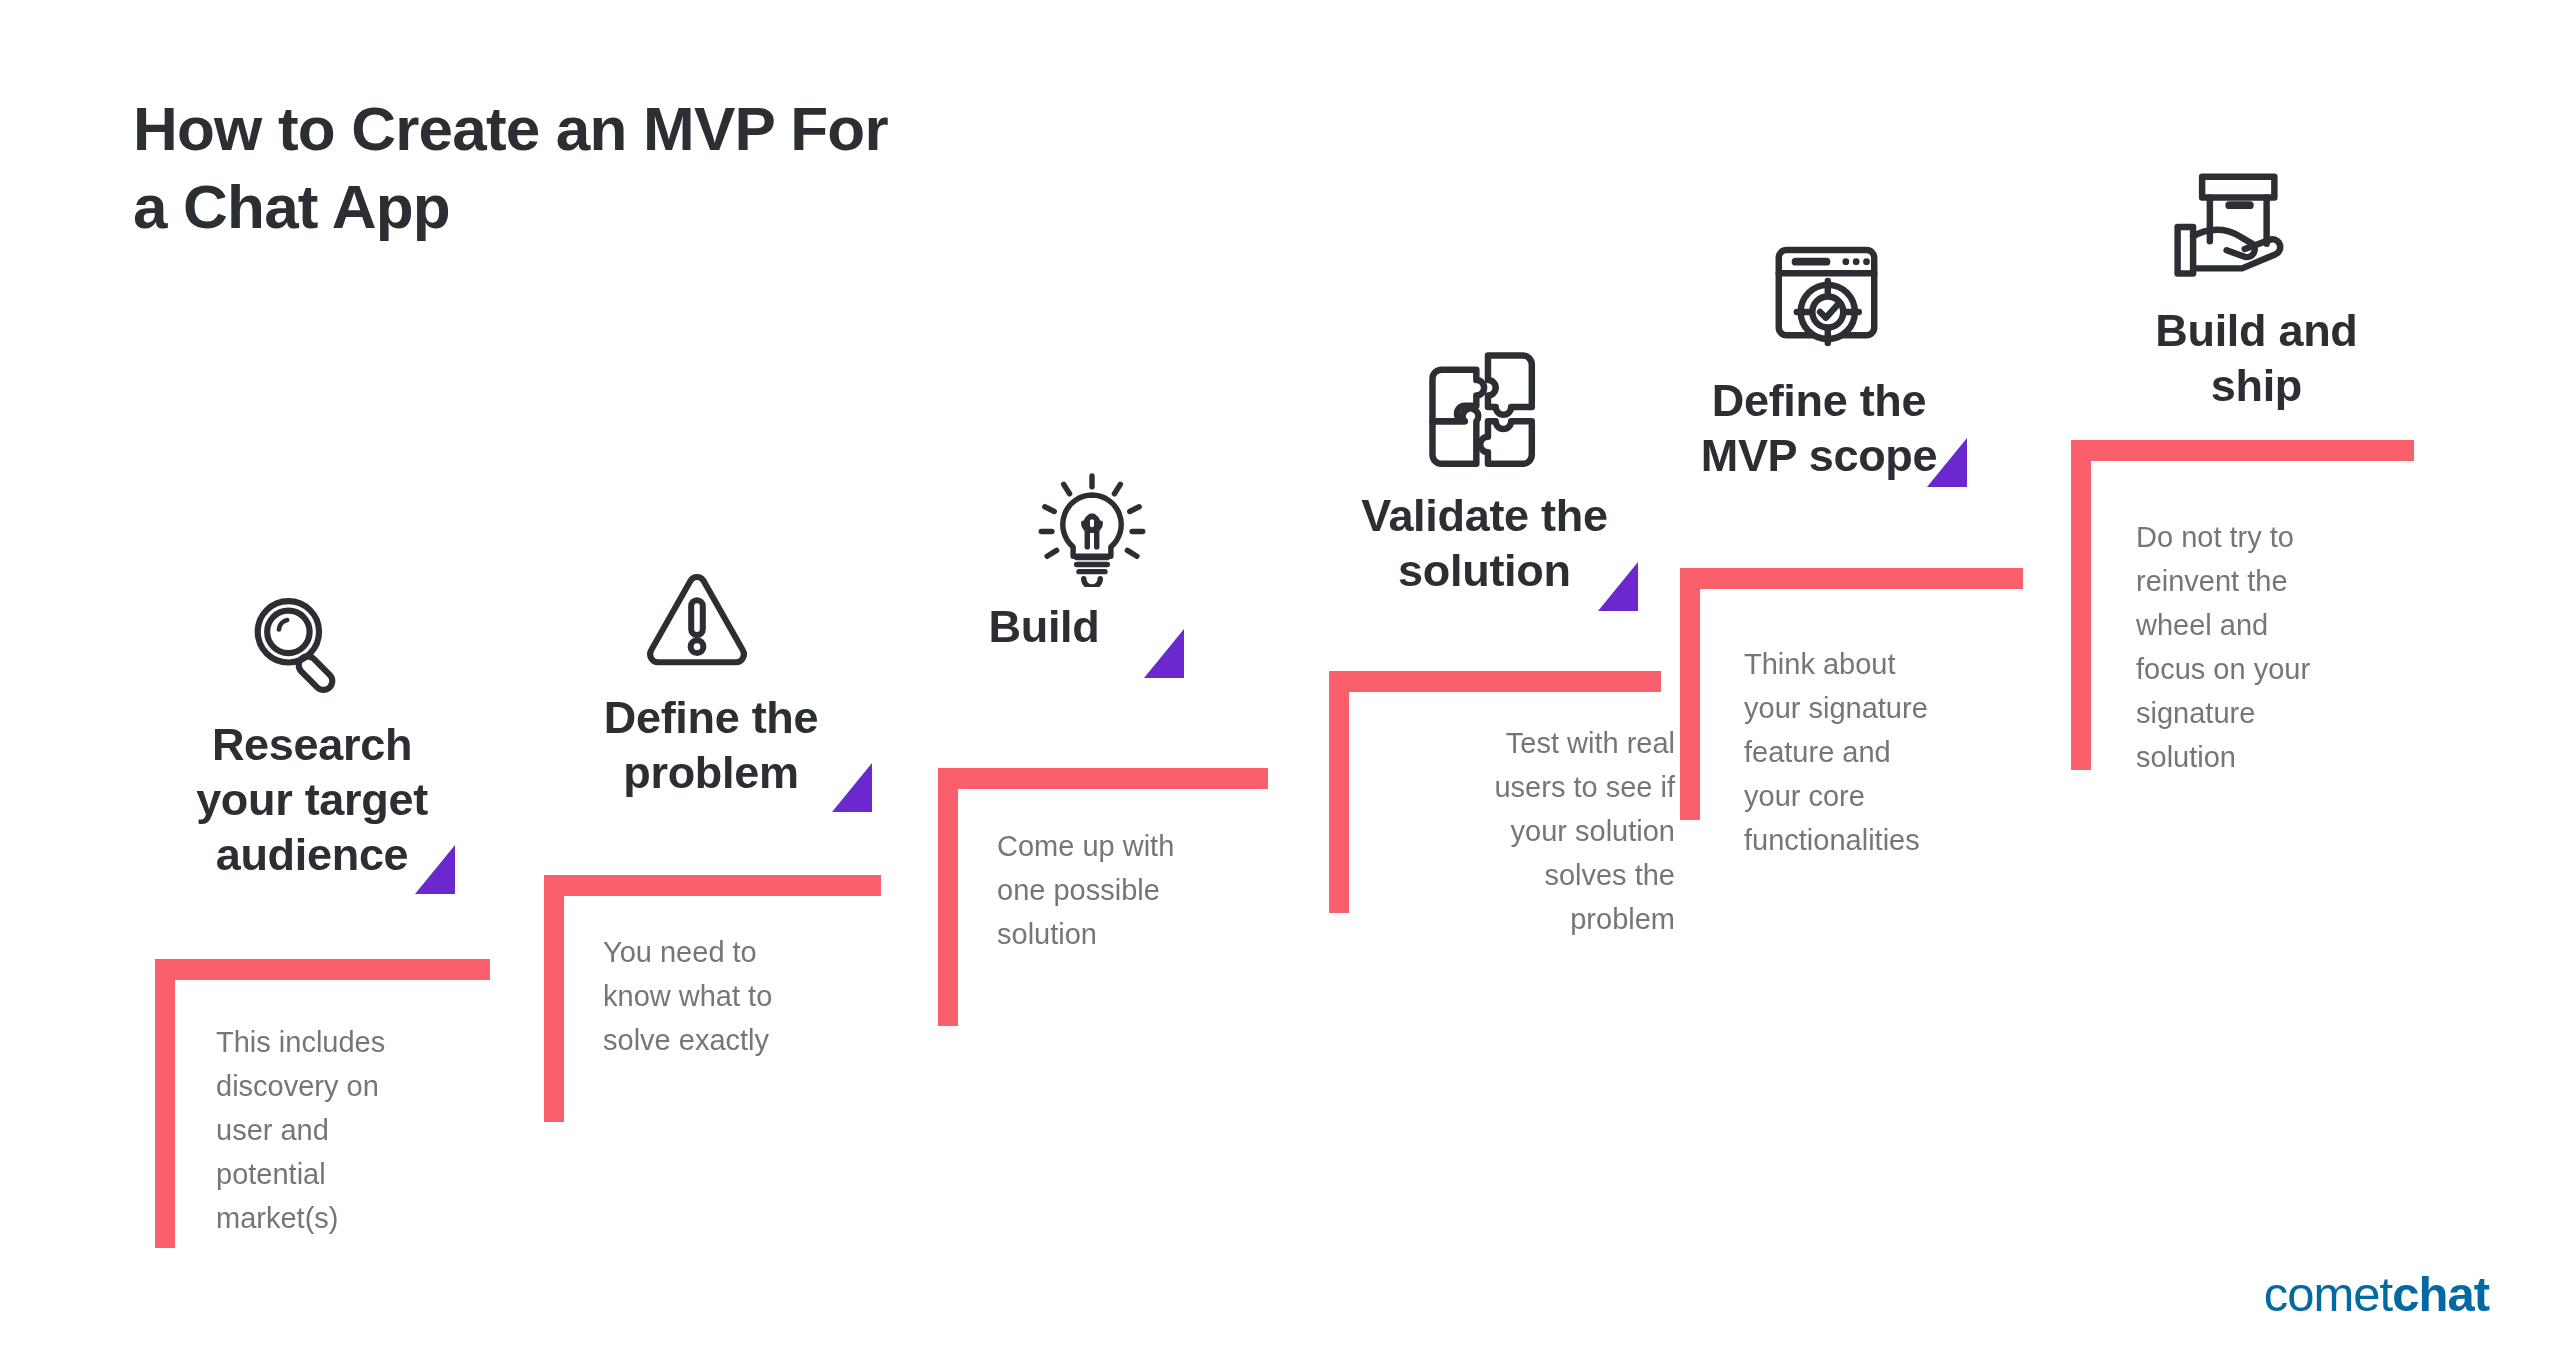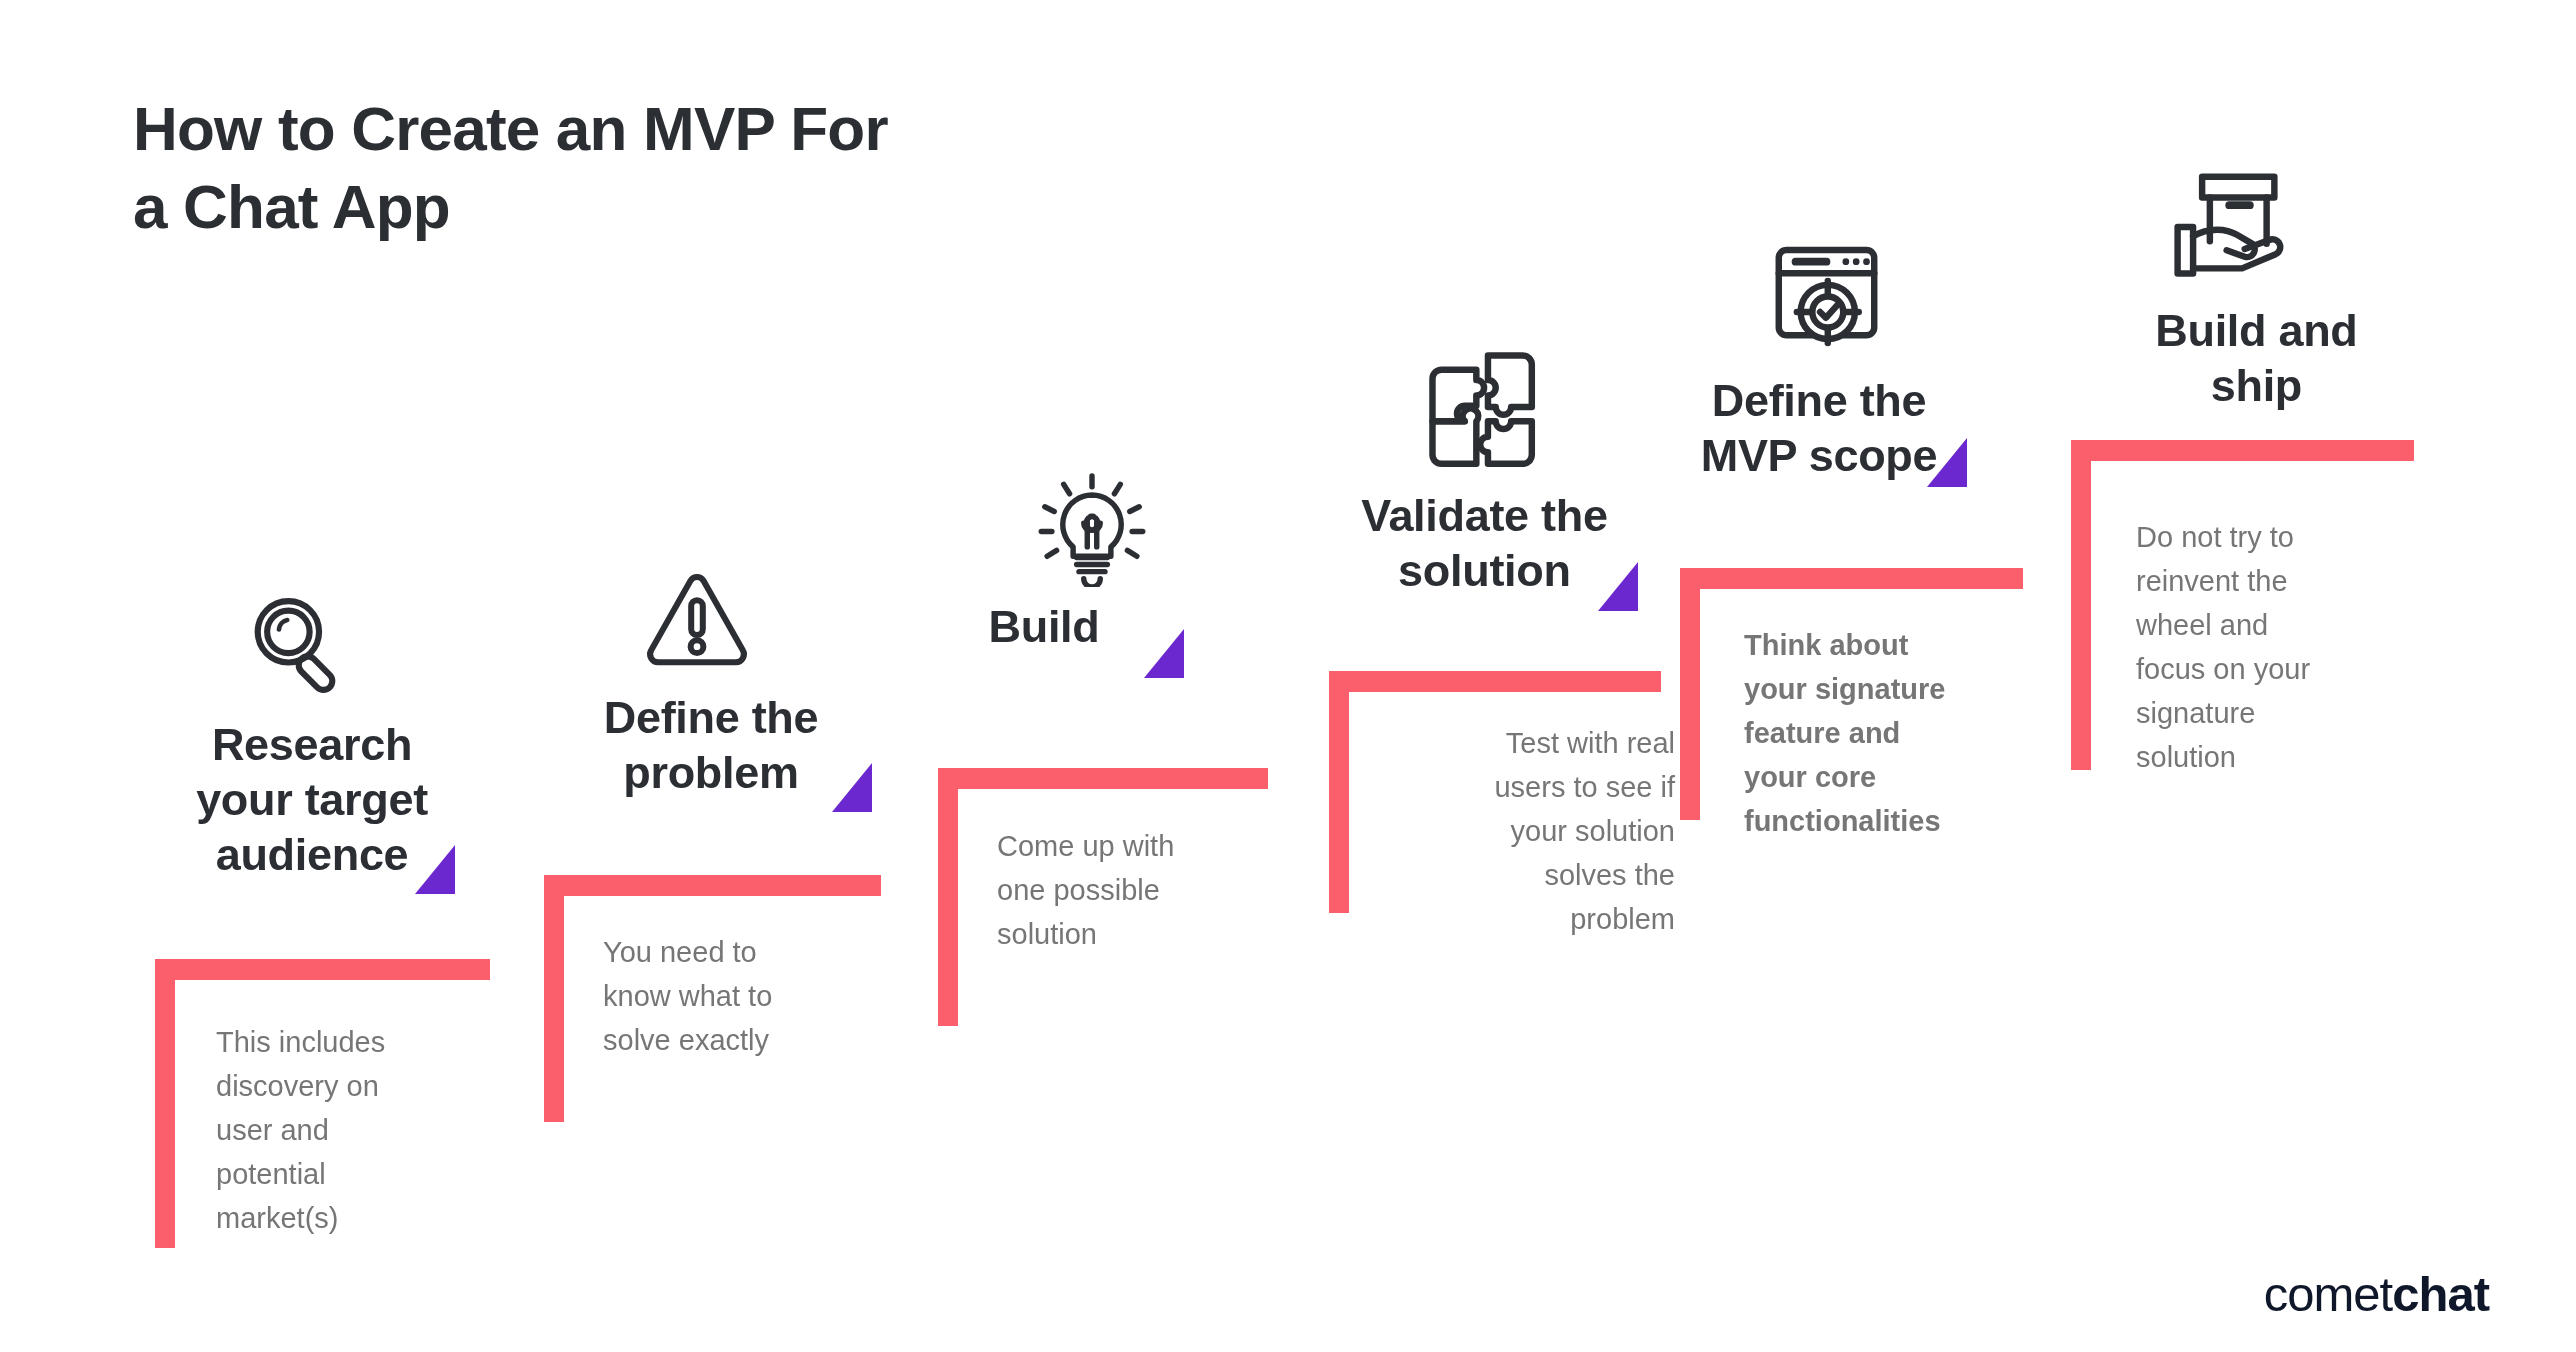--- a/index.html
+++ b/index.html
@@ -74,21 +74,21 @@
     white-space:pre-line;
   }
 
   
   .logo{
     position:absolute;
     right:87px;
     bottom:31px;
     font-size:49px;
     letter-spacing:-1px;
-    color:#0f172a;
+    color:#0369a1;
     white-space:nowrap;
   }
   .logo .lo-a{font-weight:400;}
   .logo .lo-b{font-weight:700;}
 </style>
 </head>
 <body>
 
 <div class="canvas">
 
@@ -219,21 +219,21 @@
       </svg>
     </div>
     <div class="step-head" style="top:142px;left:-41px;width:330px;">Define the
 MVP scope</div>
     <div class="arrow" style="left:232px; top:206px;"></div>
   </div>
   <div class="bracket" style="left:1680px; top:568px; width:343px; height:252px;">
     <div class="barv" style="height:252px;"></div>
     <div class="barh" style="width:343px;"></div>
   </div>
-  <div class="step-body" style="left:1744px; top:623px; width:309px;font-weight:bold;">Think about
+  <div class="step-body" style="left:1744px; top:642px; width:309px;">Think about
 your signature
 feature and
 your core
 functionalities</div>
 
   <div class="step" style="left:2112px; top:160px; width:330px;">
     <div class="step-icon" style="left:54px;transform:none;width:129px;height:129px;">
       <svg viewBox="0 0 100 100" fill="none" stroke="#2b2e33" stroke-width="5" stroke-linecap="round" stroke-linejoin="round">
         <rect x="28" y="13" width="56" height="16"></rect>
         <path d="M34 29 v34"></path>

